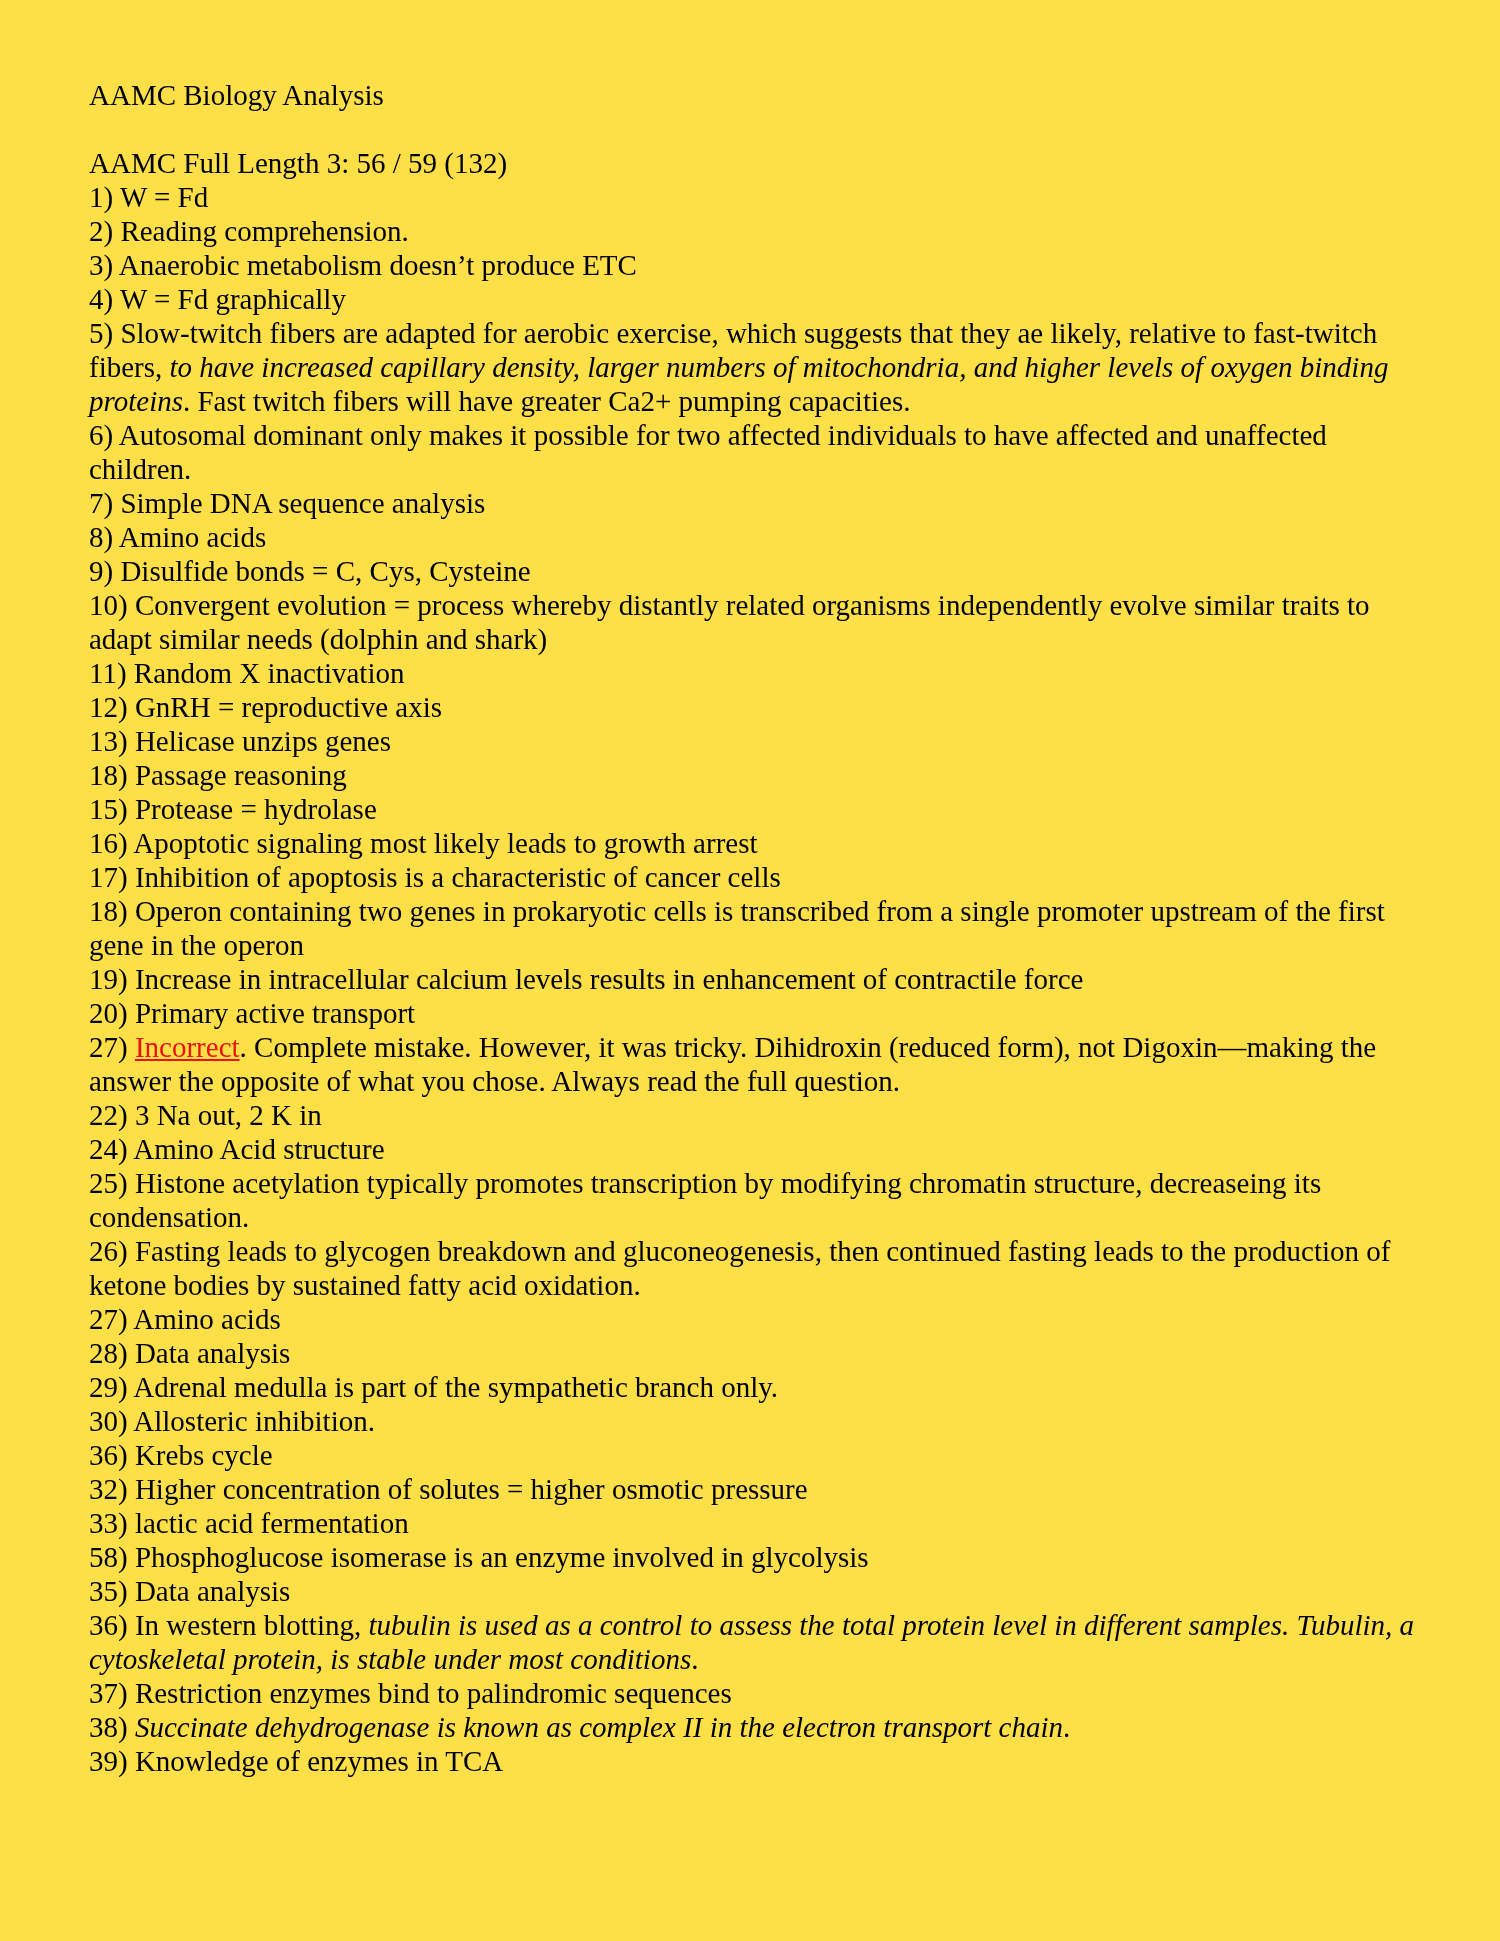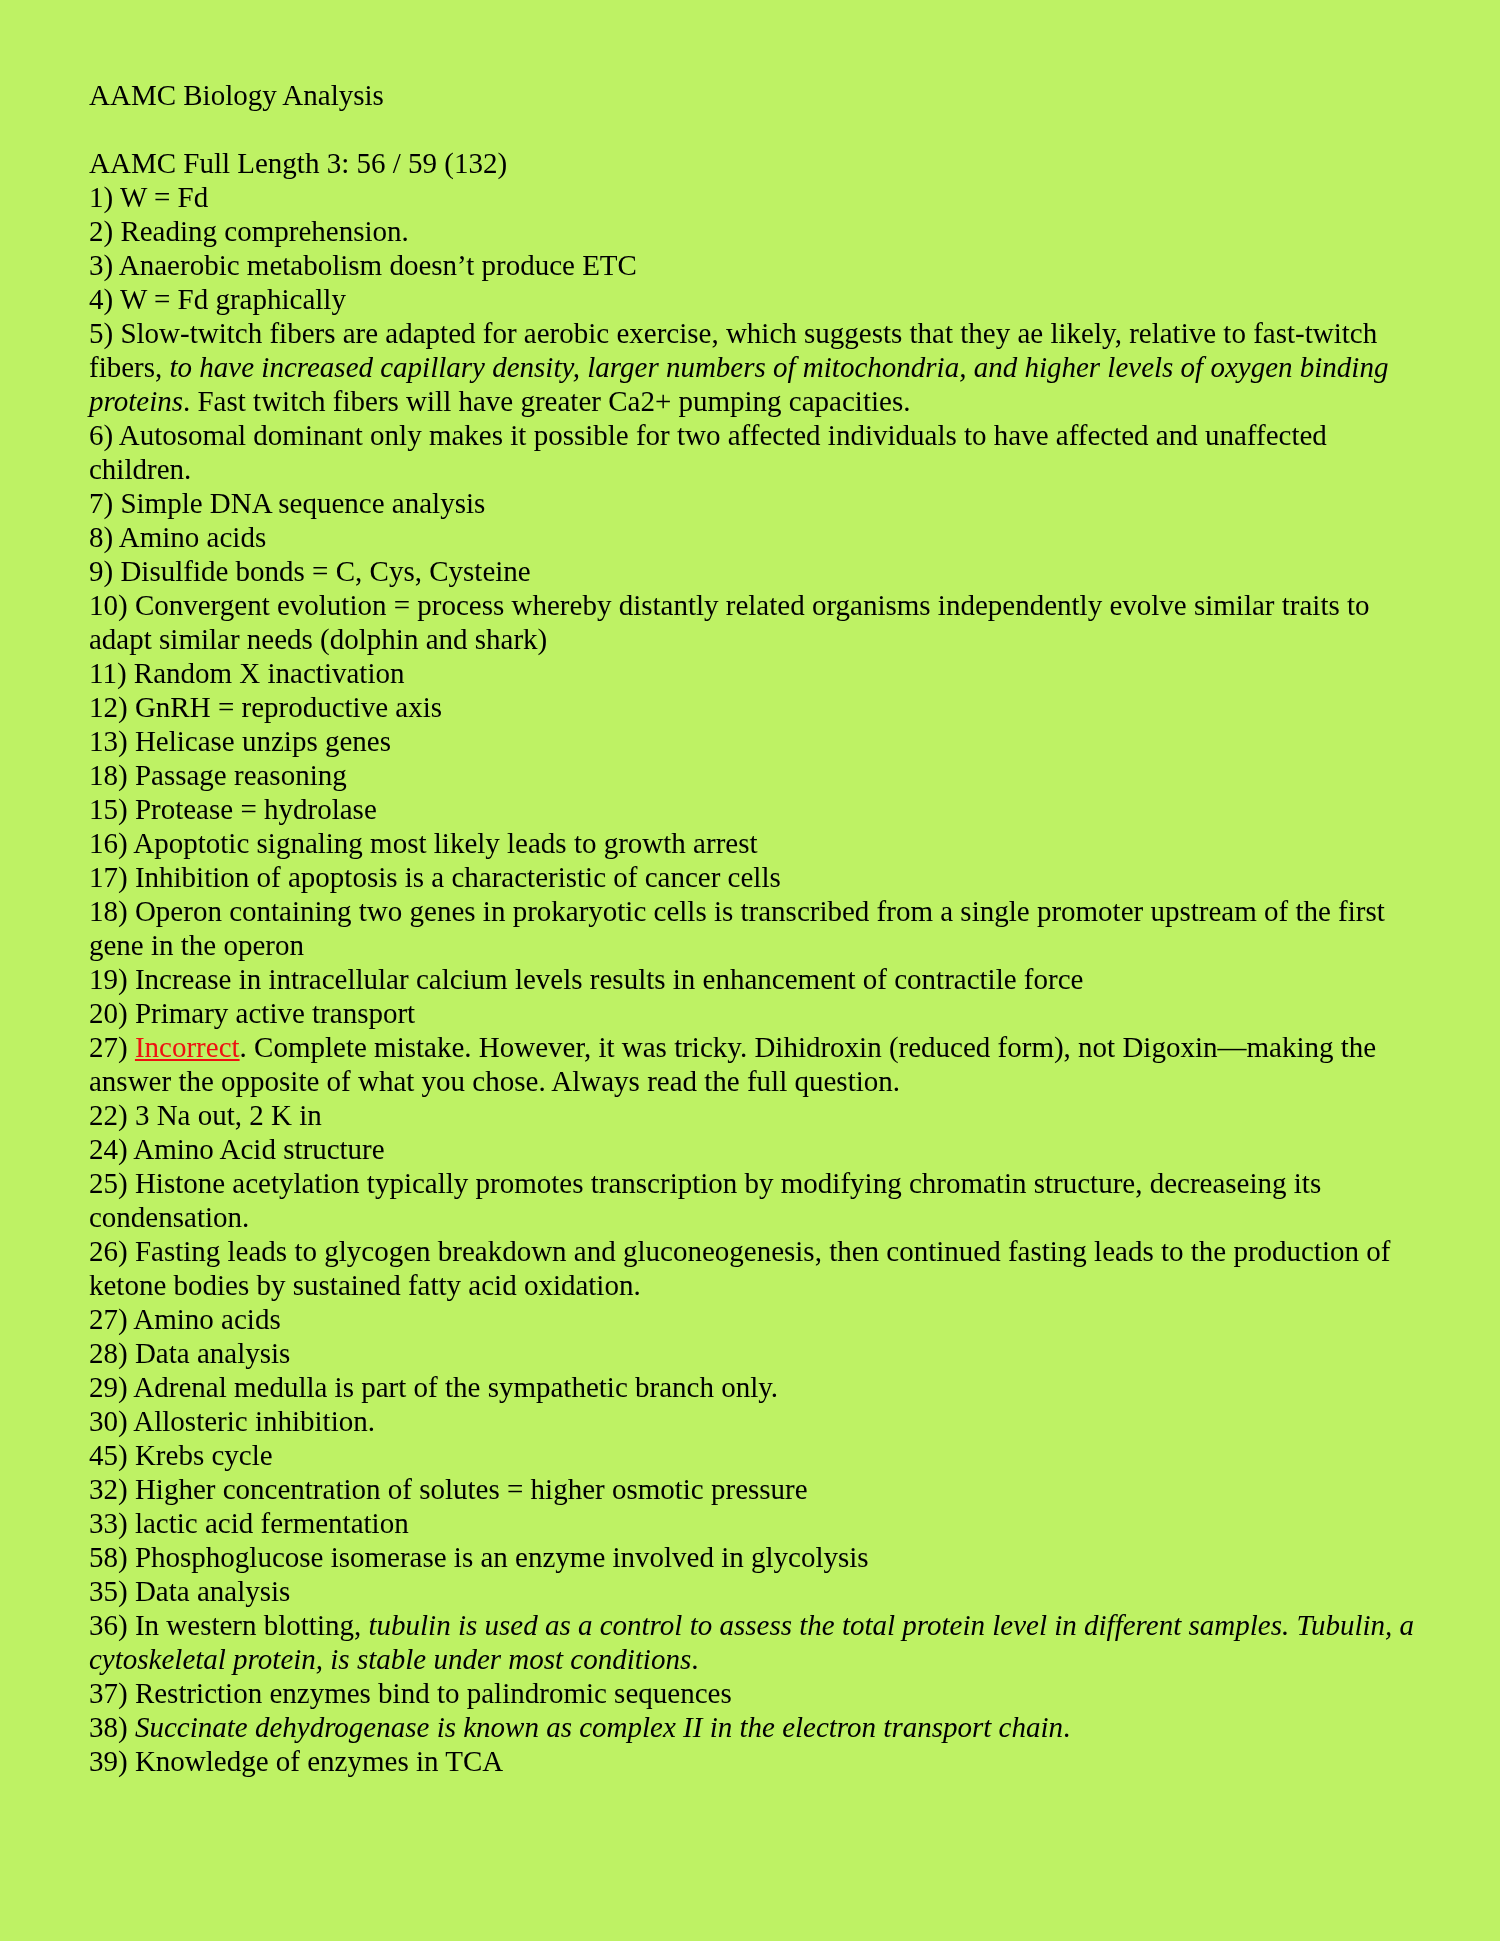--- a/index.html
+++ b/index.html
@@ -4,21 +4,21 @@
 <style>
   html, body {
     margin: 0;
     padding: 0;
     background: #ffffff;
   }
   .page {
     position: relative;
     width: 1500px;
     height: 1941px;
-    background: #bef264;
+    background: #fde047;
     overflow: hidden;
   }
   .content {
     position: absolute;
     left: 89px;
     top: 78px;
     width: 1332px;
     font-family: "Liberation Serif", "DejaVu Serif", serif;
     font-size: 29px;
     line-height: 34px;
@@ -71,21 +71,21 @@
         <p class="doc-line"><span>20) Primary active transport</span></p>
         <p class="doc-line"><span>27) </span><span class="seg-red">Incorrect</span><span>. Complete mistake. However, it was tricky. Dihidroxin (reduced form), not Digoxin—making the answer the opposite of what you chose. Always read the full question.</span></p>
         <p class="doc-line"><span>22) 3 Na out, 2 K in</span></p>
         <p class="doc-line"><span>24) Amino Acid structure</span></p>
         <p class="doc-line"><span>25) Histone acetylation typically promotes transcription by modifying chromatin structure, decreaseing its condensation.</span></p>
         <p class="doc-line"><span>26) Fasting leads to glycogen breakdown and gluconeogenesis, then continued fasting leads to the production of ketone bodies by sustained fatty acid oxidation.</span></p>
         <p class="doc-line"><span>27) Amino acids</span></p>
         <p class="doc-line"><span>28) Data analysis</span></p>
         <p class="doc-line"><span>29) Adrenal medulla is part of the sympathetic branch only.</span></p>
         <p class="doc-line"><span>30) Allosteric inhibition.</span></p>
-        <p class="doc-line"><span>45) Krebs cycle</span></p>
+        <p class="doc-line"><span>36) Krebs cycle</span></p>
         <p class="doc-line"><span>32) Higher concentration of solutes = higher osmotic pressure</span></p>
         <p class="doc-line"><span>33) lactic acid fermentation</span></p>
         <p class="doc-line"><span>58) Phosphoglucose isomerase is an enzyme involved in glycolysis</span></p>
         <p class="doc-line"><span>35) Data analysis</span></p>
         <p class="doc-line"><span>36) In western blotting, </span><span class="seg-italic">tubulin is used as a control to assess the total protein level in different samples. Tubulin, a cytoskeletal protein, is stable under most conditions</span><span>.</span></p>
         <p class="doc-line"><span>37) Restriction enzymes bind to palindromic sequences</span></p>
         <p class="doc-line"><span>38) </span><span class="seg-italic">Succinate dehydrogenase is known as complex II in the electron transport chain</span><span>.</span></p>
         <p class="doc-line"><span>39) Knowledge of enzymes in TCA</span></p>
       </div>
   </div>

